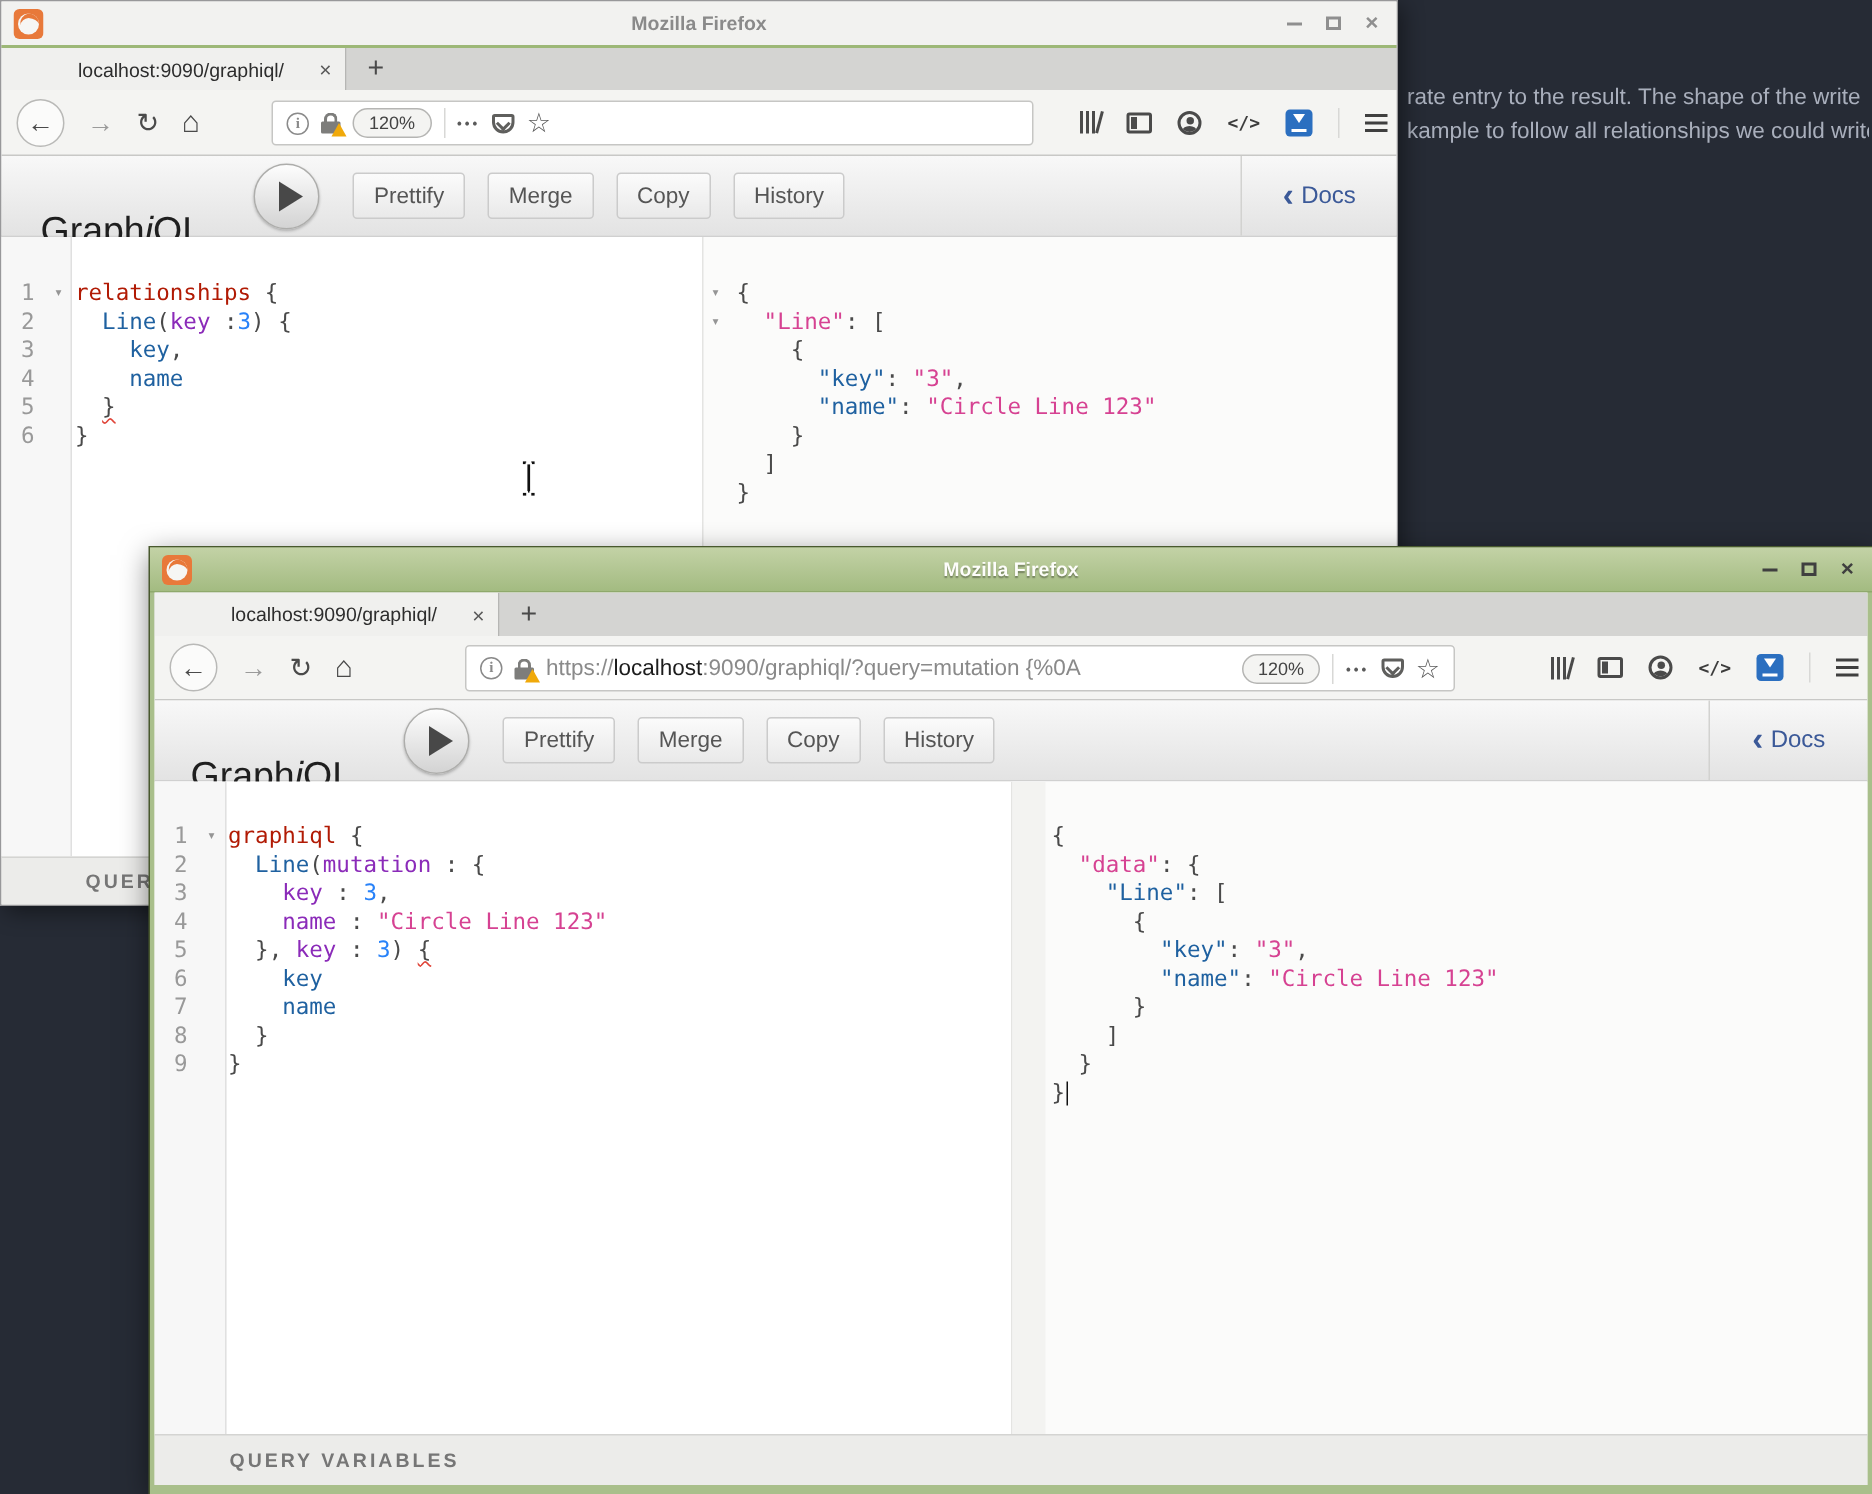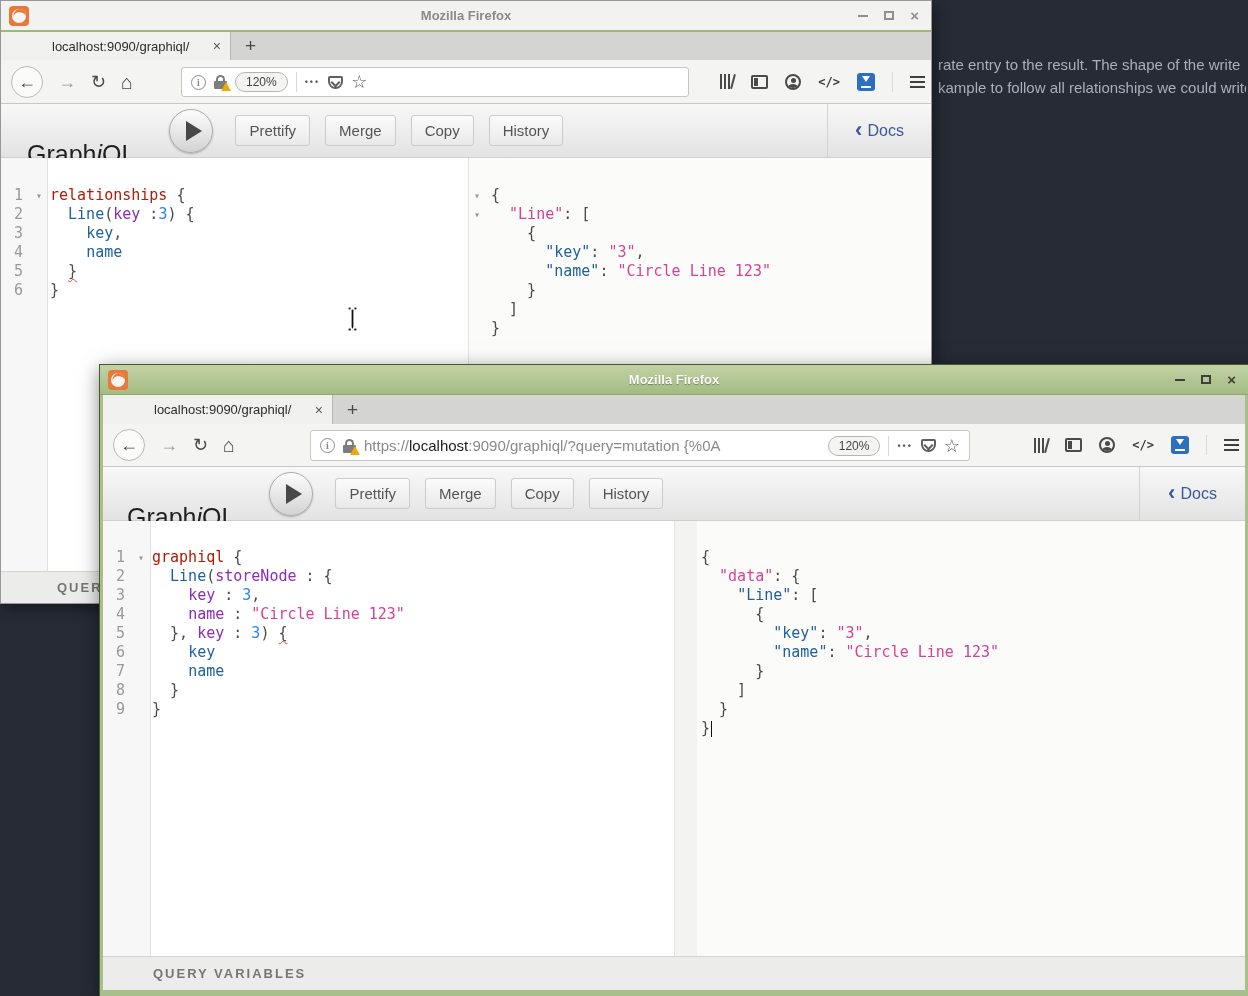--- a/index.html
+++ b/index.html
@@ -402,21 +402,21 @@
       <div class="gutterbg fw-editor-gutter"></div>
       <div class="codepane fw-editor">
           <div class="cm-line">
             <span class="cm-num">1</span>
             <span class="cm-fold">▾</span>
             <span class="cm-code"><span class="tk-kw">graphiql</span><span class="tk-pun"> {</span></span>
           </div>
           <div class="cm-line">
             <span class="cm-num">2</span>
             <span class="cm-fold"></span>
-            <span class="cm-code"><span class="tk-pun">  </span><span class="tk-field">Line</span><span class="tk-pun">(</span><span class="tk-attr">storeNode</span><span class="tk-pun"> : {</span></span>
+            <span class="cm-code"><span class="tk-pun">  </span><span class="tk-field">Line</span><span class="tk-pun">(</span><span class="tk-attr">mutation</span><span class="tk-pun"> : {</span></span>
           </div>
           <div class="cm-line">
             <span class="cm-num">3</span>
             <span class="cm-fold"></span>
             <span class="cm-code"><span class="tk-pun">    </span><span class="tk-attr">key</span><span class="tk-pun"> : </span><span class="tk-num">3</span><span class="tk-pun">,</span></span>
           </div>
           <div class="cm-line">
             <span class="cm-num">4</span>
             <span class="cm-fold"></span>
             <span class="cm-code"><span class="tk-pun">    </span><span class="tk-attr">name</span><span class="tk-pun"> : </span><span class="tk-str">"Circle Line 123"</span></span>

